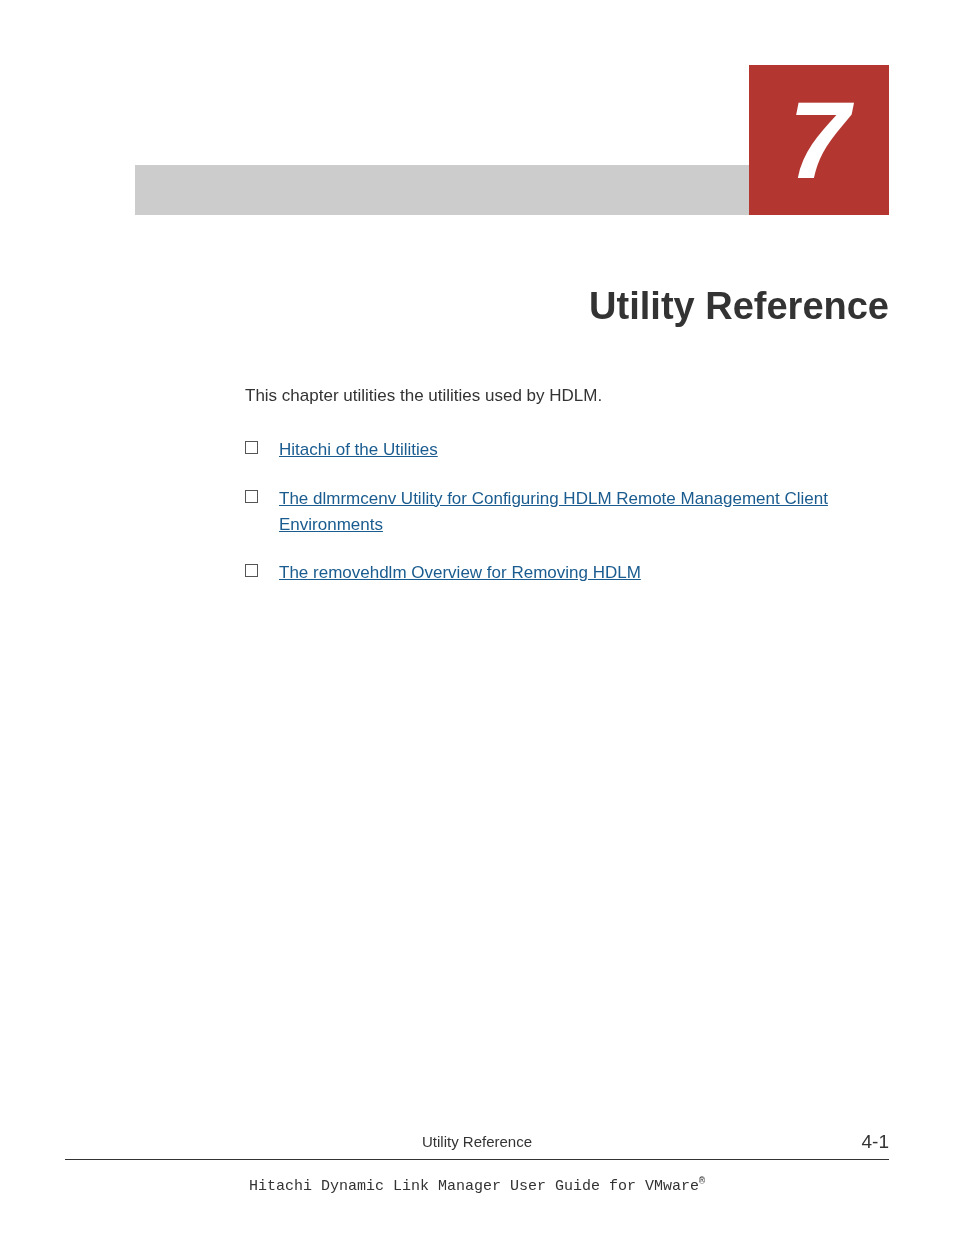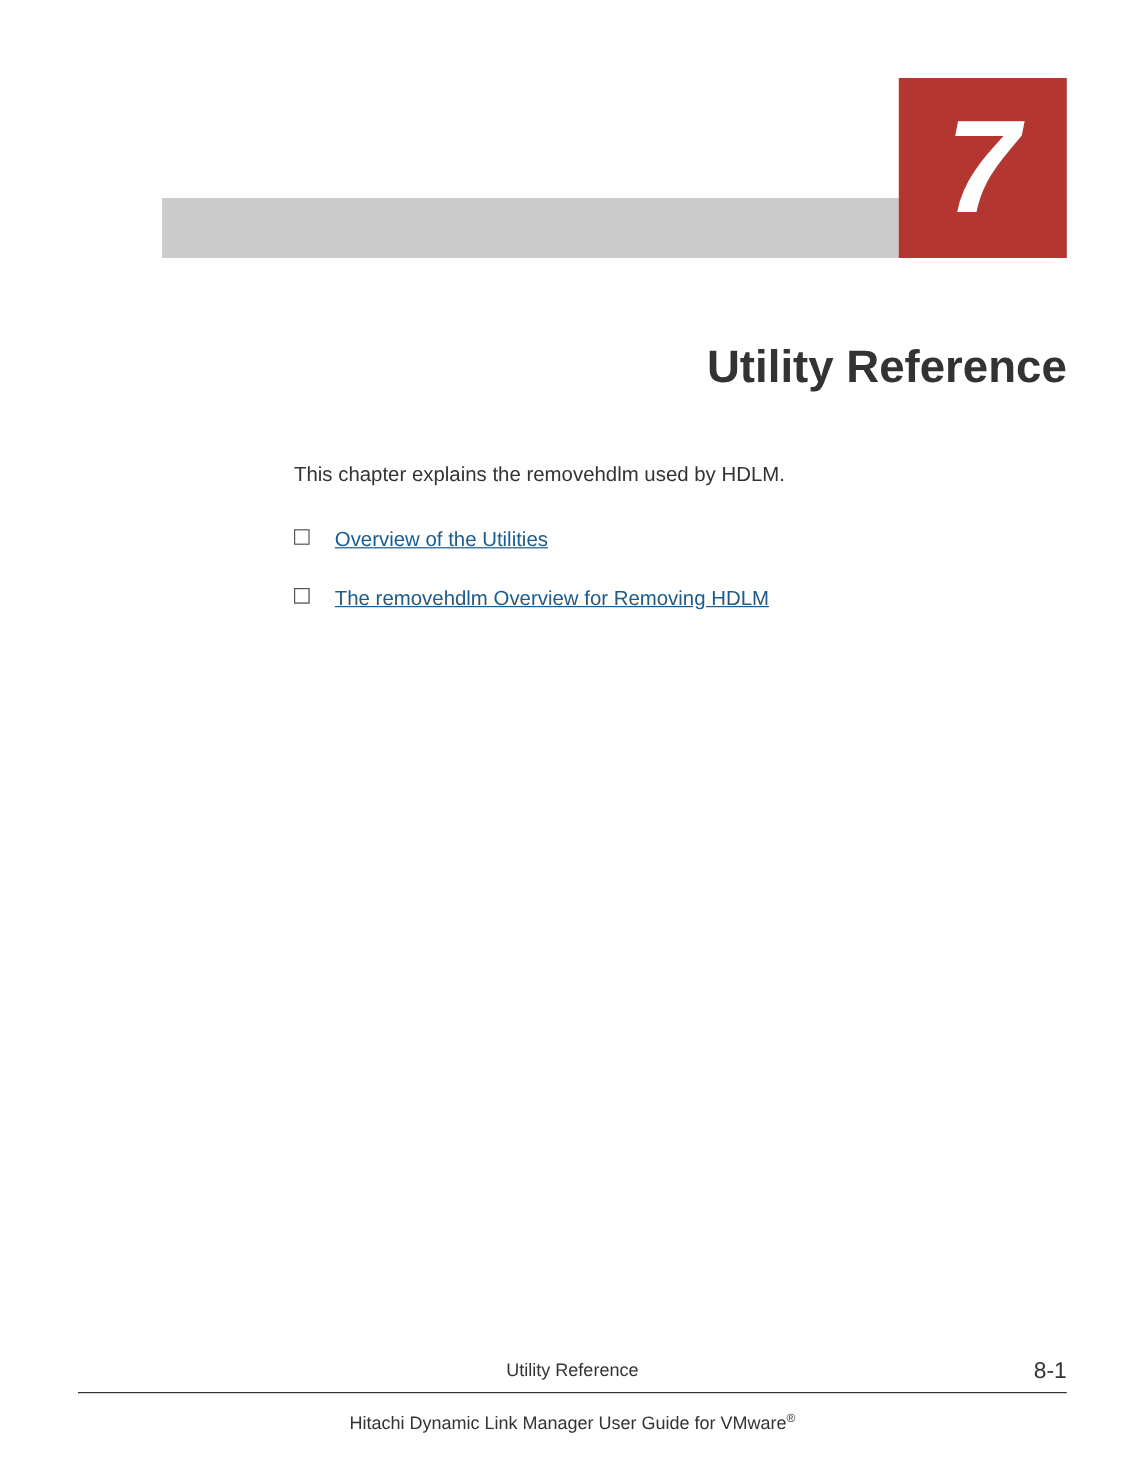--- a/index.html
+++ b/index.html
@@ -112,62 +112,67 @@
     right: 0;
     top: -2px;
     font-size: 19px;
     color: #333;
   }
   .footer-guide {
     text-align: center;
     font-size: 15px;
     color: #333;
     margin-top: 16px;
+    font-family: Liberation Mono, monospace;
   }
   .footer-guide sup {
     font-size: 10px;
   }
 </style>
 </head>
 <body>
 
 <div class="page">
 
   <div class="header-block">
     <div class="gray-bar"></div>
     <div class="chapter-badge">7</div>
   </div>
 
   <h1 class="title">Utility Reference</h1>
 
   <div class="content">
-    <p class="intro">This chapter explains the removehdlm used by HDLM.</p>
+    <p class="intro">This chapter utilities the utilities used by HDLM.</p>
 
     <ul class="toc-list">
       <li class="toc-item">
         <span class="toc-bullet"></span>
-        <a class="toc-link">Overview of the Utilities</a>
+        <a class="toc-link">Hitachi of the Utilities</a>
       </li>
       <li class="toc-item">
         <span class="toc-bullet"></span>
+      </li>
+      <li class="toc-item">
+        <span class="toc-bullet"></span>
+        <a class="toc-link">The dlmrmcenv Utility for Configuring HDLM Remote Management Client Environments</a>
       </li>
       <li class="toc-item">
         <span class="toc-bullet"></span>
       </li>
       <li class="toc-item">
         <span class="toc-bullet"></span>
         <a class="toc-link">The removehdlm Overview for Removing HDLM</a>
       </li>
     </ul>
   </div>
 
   <div class="footer">
     <div class="footer-top">
       <div class="footer-title">Utility Reference</div>
-      <div class="footer-page">8-1</div>
+      <div class="footer-page">4-1</div>
     </div>
     <div class="footer-rule"></div>
     <div class="footer-guide">
       <span>Hitachi Dynamic Link Manager User Guide for VMware</span><sup>®</sup>
     </div>
   </div>
 
 </div>
 
 </body></html>

